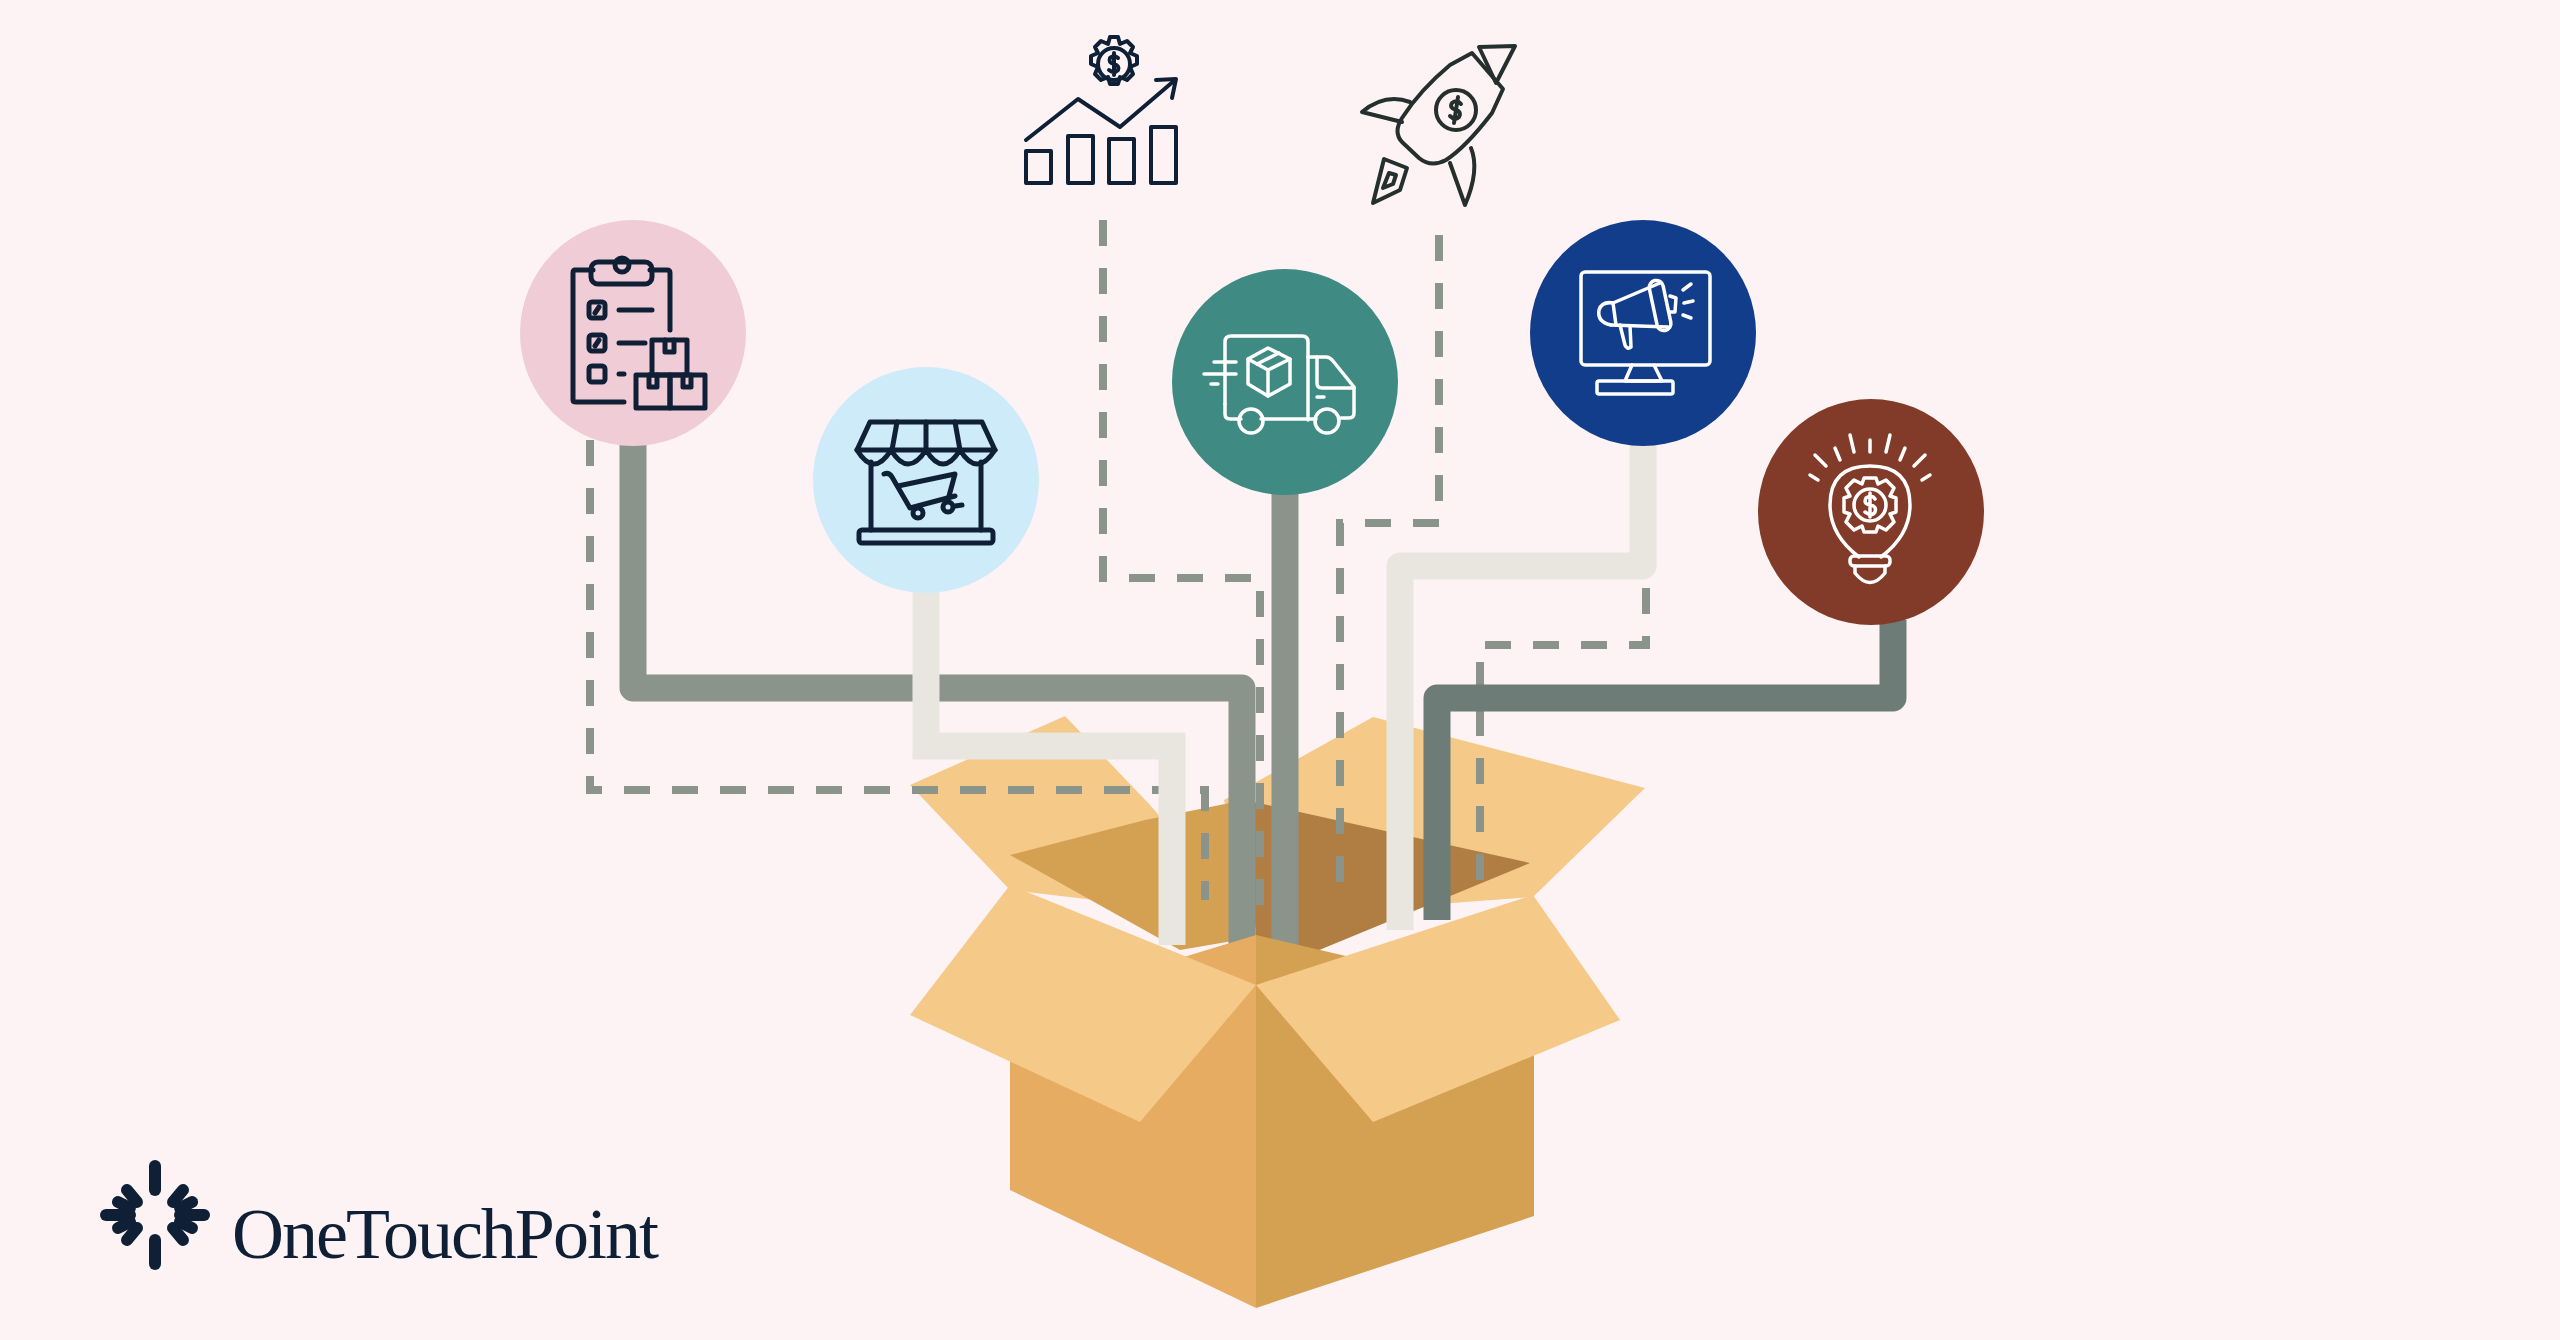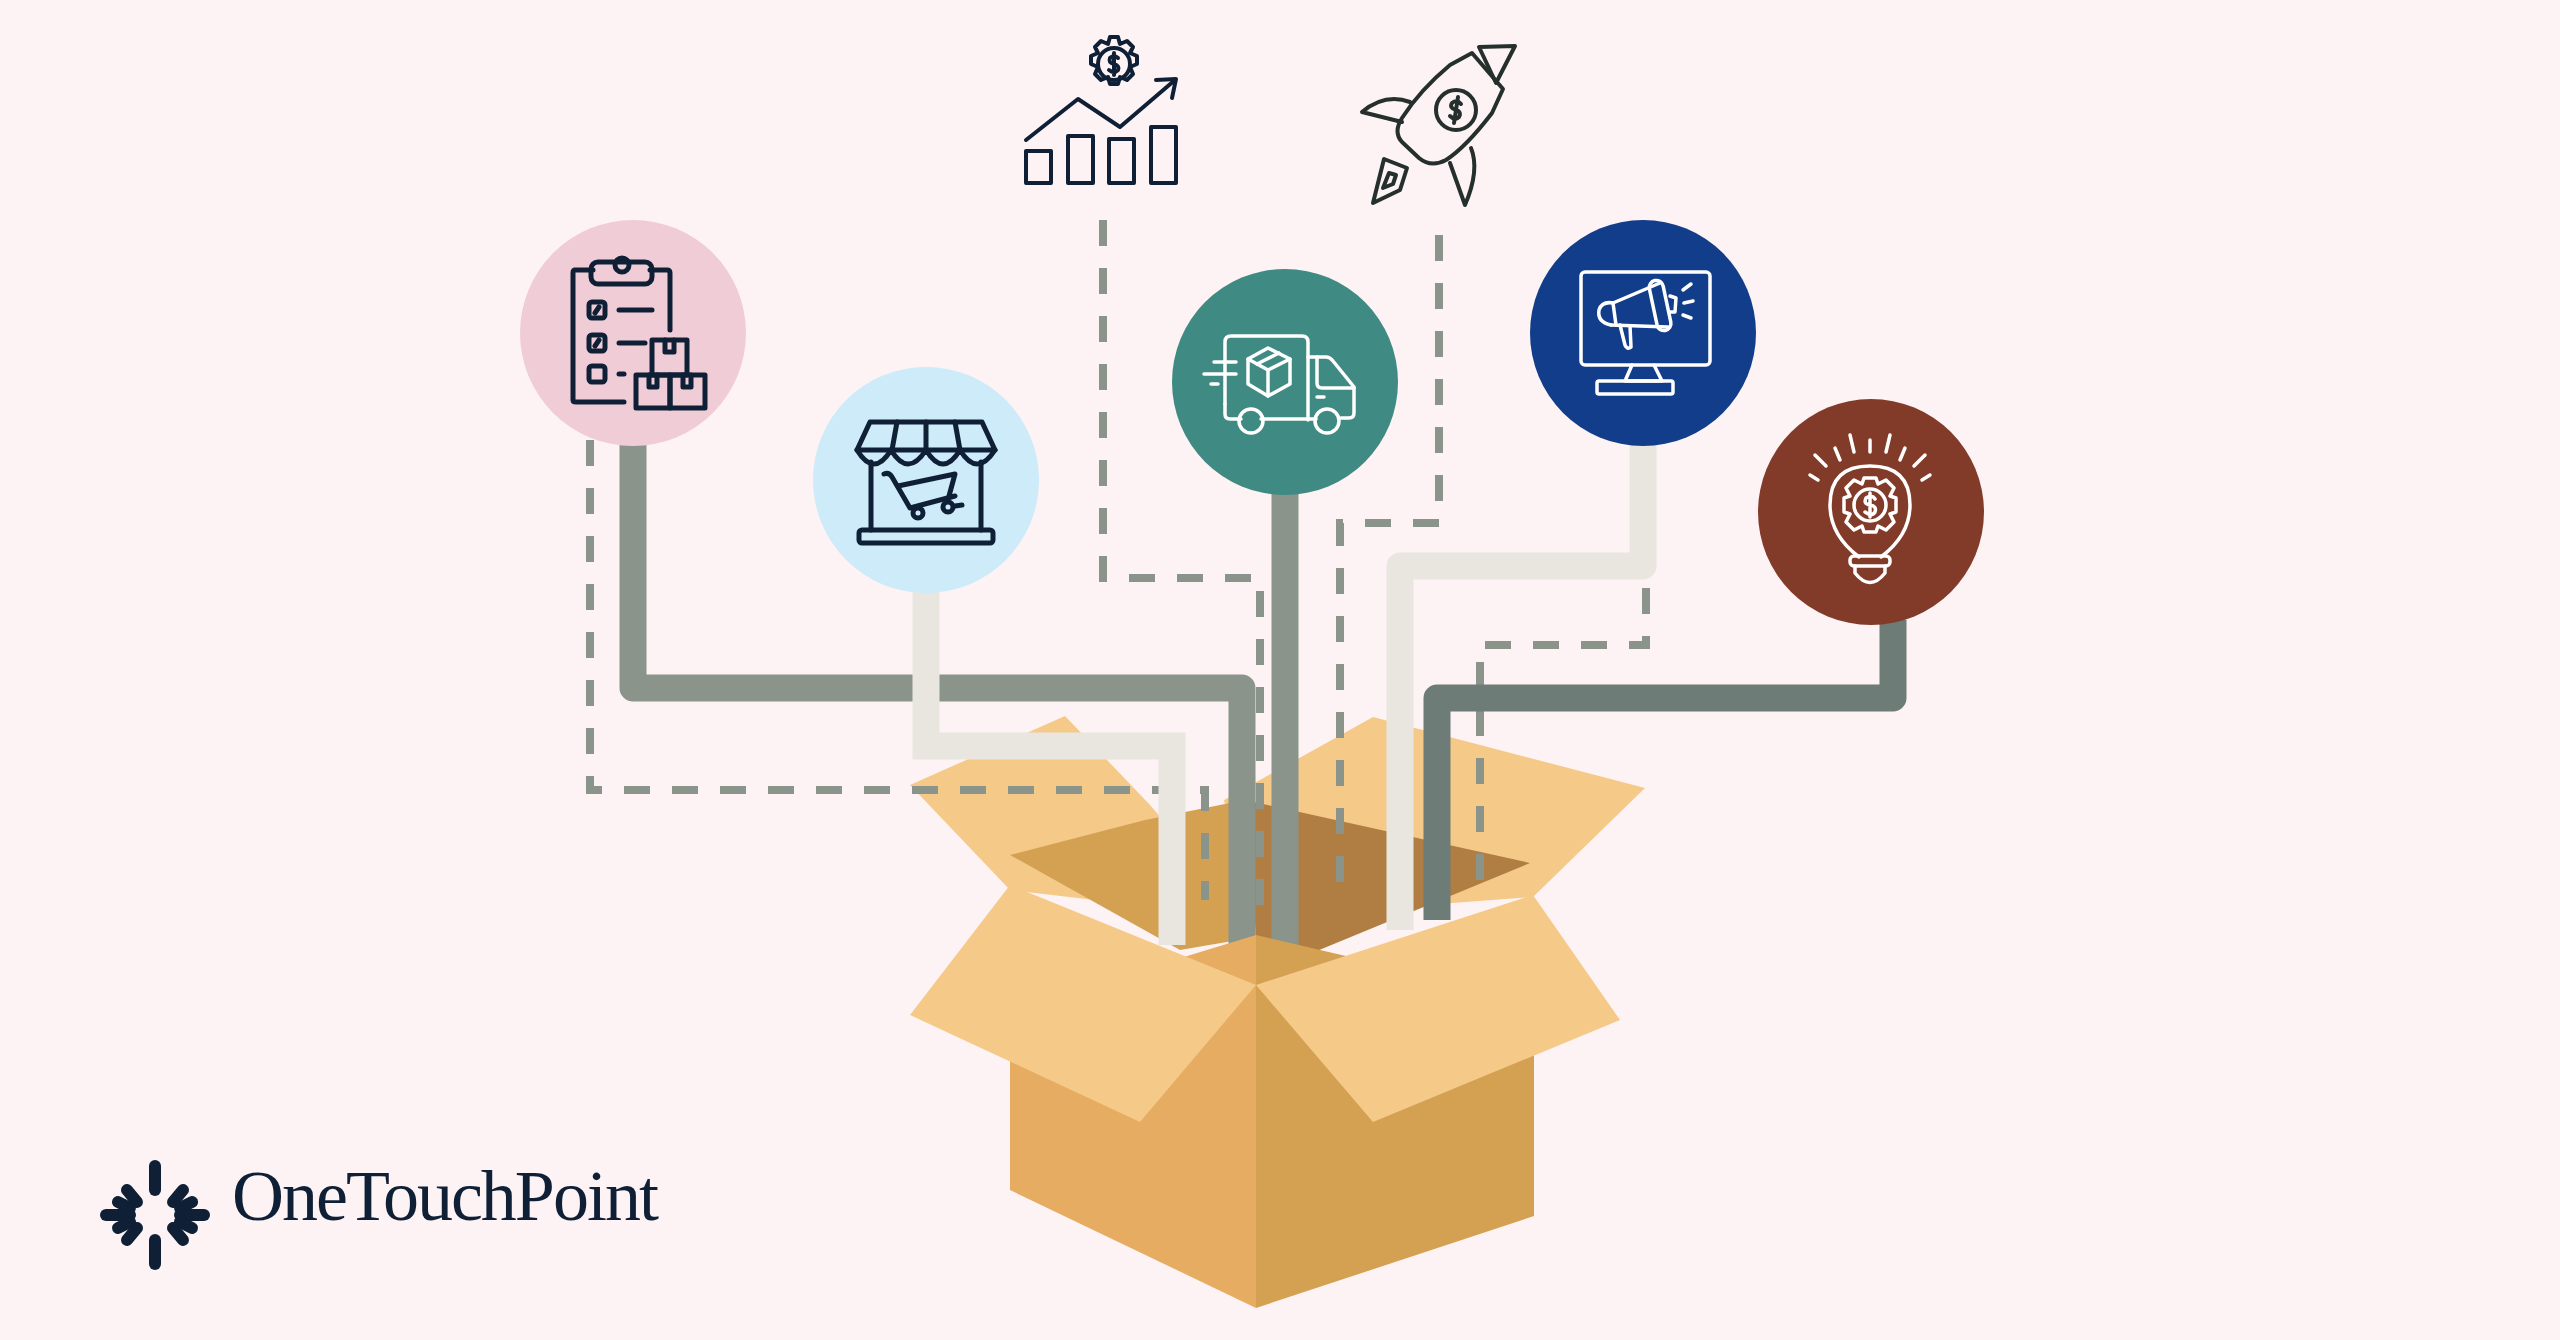--- a/index.html
+++ b/index.html
@@ -1,18 +1,18 @@
 <!DOCTYPE html>
 <html><head>
 <meta charset="utf-8">
 <style>
   html,body{margin:0;padding:0;}
   body{width:2560px;height:1340px;background:#fdf3f4;overflow:hidden;position:relative;font-family:"DejaVu Serif",serif;}
   #stage{position:absolute;left:0;top:0;width:2560px;height:1340px;}
-  .logo{position:absolute;left:100px;top:1160px;height:110px;display:flex;align-items:flex-start;gap:22px;}
+  .logo{position:absolute;left:100px;top:1160px;height:110px;display:flex;align-items:flex-end;gap:22px;}
   .logo-text{font-family:"Liberation Serif","DejaVu Serif",serif;font-size:72px;color:#0f2036;letter-spacing:-2px;line-height:1;}
 </style>
 </head>
 <body>
 
 <svg id="stage" viewBox="0 0 2560 1340" xmlns="http://www.w3.org/2000/svg">
 
   <g>
 
     <polygon points="910,785 1065,716 1150,805 1248,918 1010,890" fill="#f5c988"></polygon>

